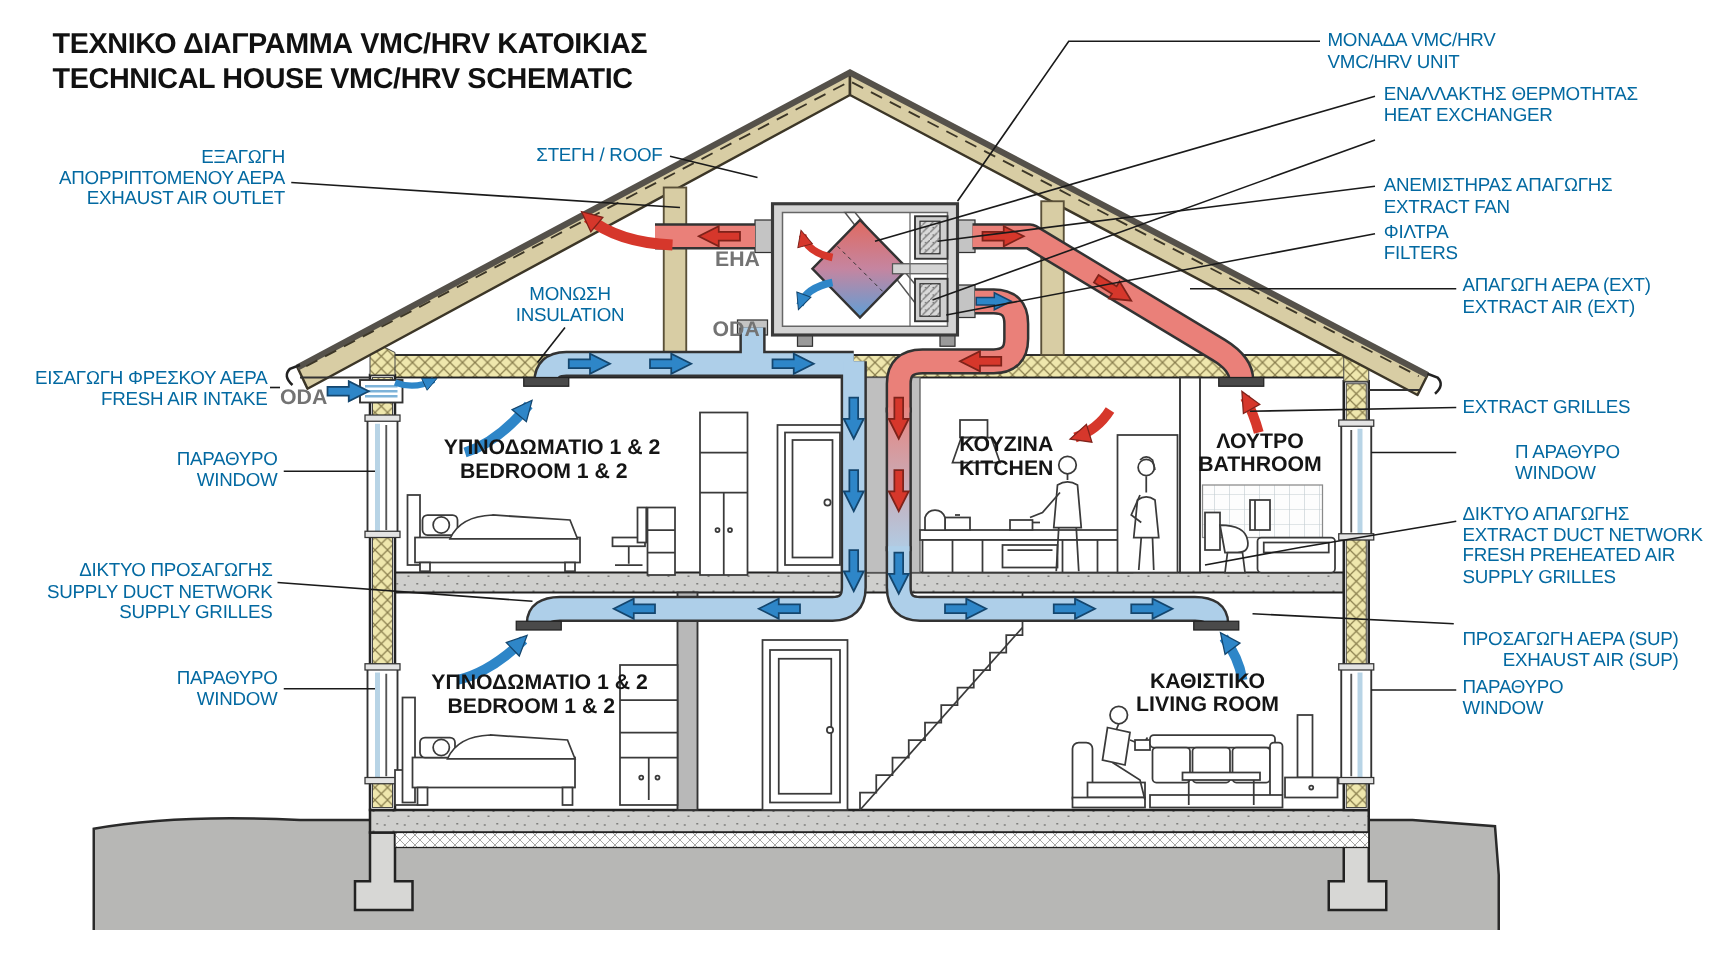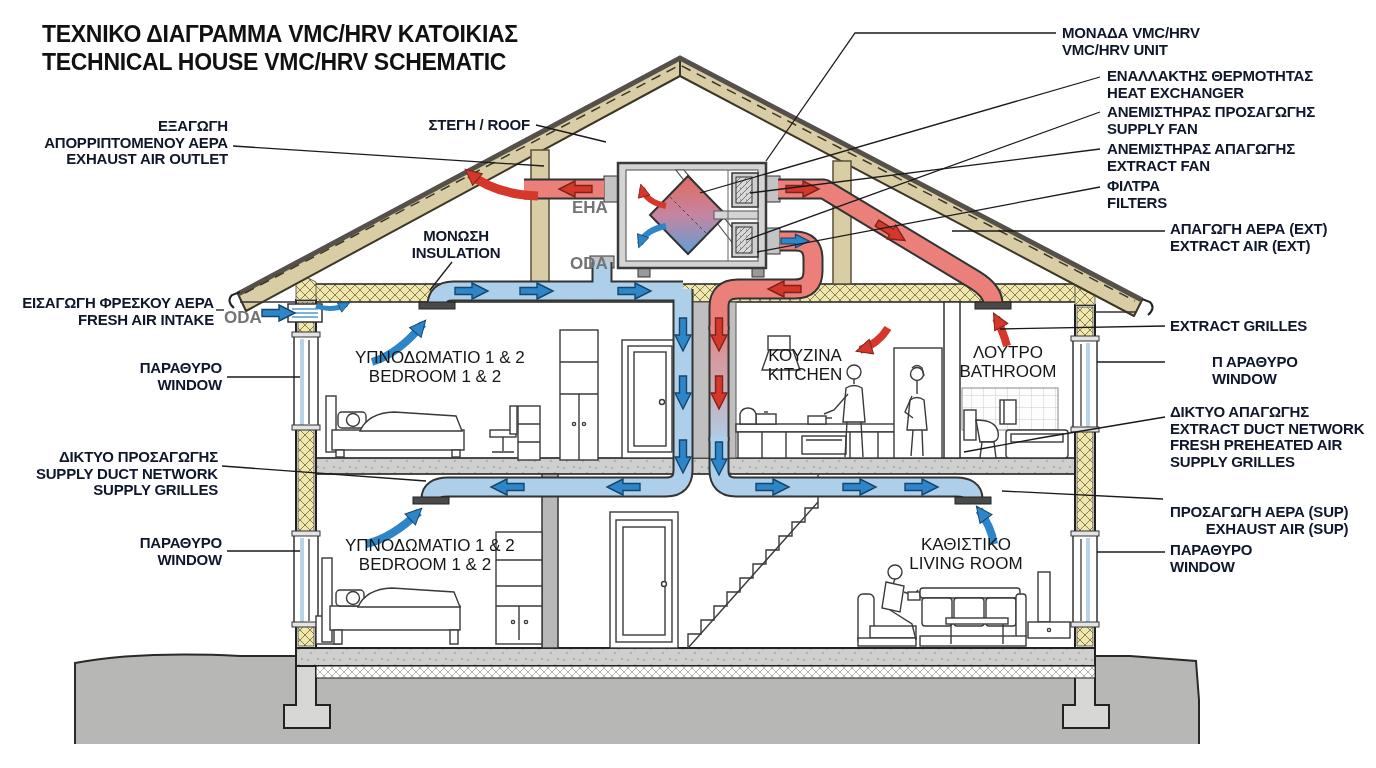--- a/index.html
+++ b/index.html
@@ -1,23 +1,23 @@
 <!DOCTYPE html>
 <html><head>
 <meta charset="utf-8">
 <style>
   html,body{margin:0;padding:0;background:#fff;}
   #stage{position:relative;width:1376px;height:744px;background:#fff;overflow:hidden;
          font-family:"Liberation Sans","DejaVu Sans",sans-serif;}
   #scene{position:absolute;left:0;top:0;}
-  .lbl{position:absolute;font-weight:bold;font-size:15px;line-height:16.5px;color:#0f172a;
+  .lbl{position:absolute;font-weight:normal;font-size:15px;line-height:16.5px;color:#0369a1;
        white-space:nowrap;letter-spacing:-0.2px;}
   .lbl.r{text-align:right;}
   .lbl.c{text-align:center;}
-  .room{position:absolute;font-weight:normal;font-size:17px;line-height:19px;color:#151515;
+  .room{position:absolute;font-weight:bold;font-size:17px;line-height:19px;color:#151515;
         text-align:center;white-space:nowrap;}
   .tag{position:absolute;font-weight:bold;font-size:17px;color:#737373;white-space:nowrap;}
   #title{position:absolute;left:42px;top:20px;color:#111;}
   #title .t1{font-size:23px;line-height:28px;font-weight:800;letter-spacing:-0.3px;}
   #title .t2{font-size:23px;line-height:28px;font-weight:600;letter-spacing:-0.3px;}
   .cl{stroke:#1a1a1a;stroke-width:1.3;fill:none;}
   .ab{fill:#2e86c8;stroke:#14466e;stroke-width:1.4;}
   .arw{fill:#d6372b;stroke:#7e221a;stroke-width:1.4;}
   .cb{stroke:#2e86c8;fill:none;}
   .cr{stroke:#d6372b;fill:none;}
@@ -408,24 +408,20 @@
 </div>
 
 <div class="lbl" style="left:1062px;top:25px;">
   <div>ΜΟΝΑΔΑ VMC/HRV</div>
   <div>VMC/HRV UNIT</div>
 </div>
 <div class="lbl" style="left:1107px;top:68px;">
   <div>ΕΝΑΛΛΑΚΤΗΣ ΘΕΡΜΟΤΗΤΑΣ</div>
   <div>HEAT EXCHANGER</div>
 </div>
-<div class="lbl" style="left:1107px;top:104px;">
-  <div>ΑΝΕΜΙΣΤΗΡΑΣ ΠΡΟΣΑΓΩΓΗΣ</div>
-  <div>SUPPLY FAN</div>
-</div>
 <div class="lbl" style="left:1107px;top:141px;">
   <div>ΑΝΕΜΙΣΤΗΡΑΣ ΑΠΑΓΩΓΗΣ</div>
   <div>EXTRACT FAN</div>
 </div>
 <div class="lbl" style="left:1107px;top:178px;">
   <div>ΦΙΛΤΡΑ</div>
   <div>FILTERS</div>
 </div>
 <div class="lbl" style="left:1170px;top:221px;">
   <div>ΑΠΑΓΩΓΗ ΑΕΡΑ (EXT)</div>

